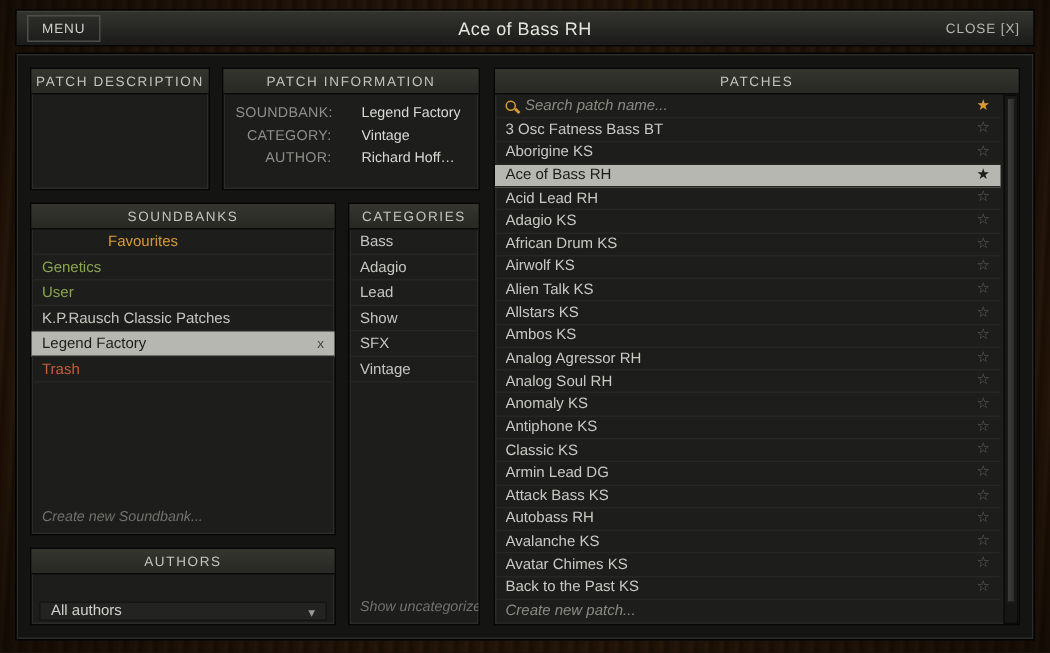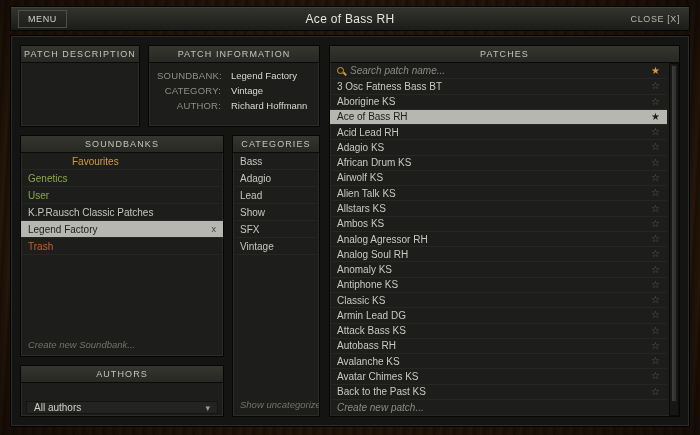--- a/index.html
+++ b/index.html
@@ -56,21 +56,21 @@
     flex:none; height:17px; line-height:17px; text-align:center;
     font-size:9px; letter-spacing:1.1px; color:#c4c4be;
     background:linear-gradient(#36362f,#282824);
     border-bottom:1px solid #0a0a08;
     white-space:nowrap; overflow:hidden;
   }
   .desc { width:120px; }
   .info { flex:1; }
   .info-fields { padding:7px 8px; display:flex; flex-direction:column; gap:4px; font-size:9.5px; }
   .info-row { display:flex; white-space:nowrap; }
-  .info-label { width:64px; flex:none; text-align:right; color:#8f8f89; margin-right:10px; letter-spacing:.2px; }
+  .info-label { width:64px; flex:none; text-align:right; color:#8f8f89; margin-right:20px; letter-spacing:.2px; }
   .info-value { color:#dadad4; overflow:hidden; text-overflow:ellipsis; }
   .bottom-row { flex:1; display:flex; gap:8px; min-height:0; }
   .sb-col { width:204px; flex:none; display:flex; flex-direction:column; gap:8px; }
   .soundbanks { flex:1; }
   .authors { height:52px; flex:none; }
   .categories { flex:1; }
   .list { display:flex; flex-direction:column; font-size:10px; }
   .row {
     height:17px; flex:none; display:flex; align-items:center;
     padding:0 7px; border-bottom:1px solid #262622; color:#c6c6c0;

